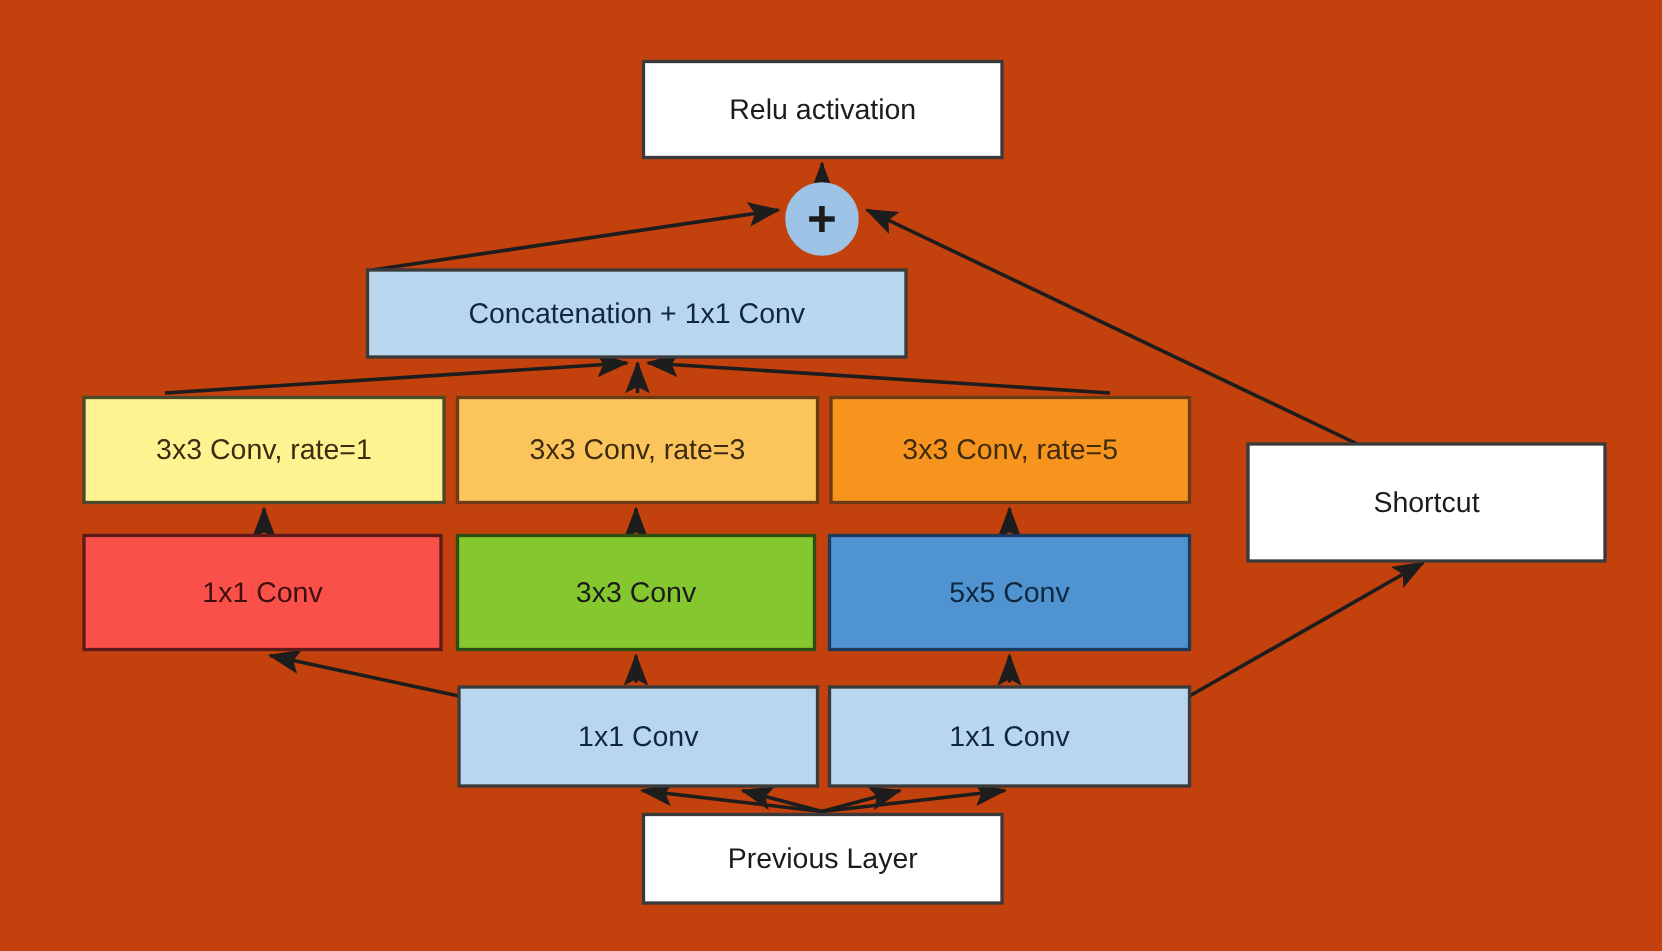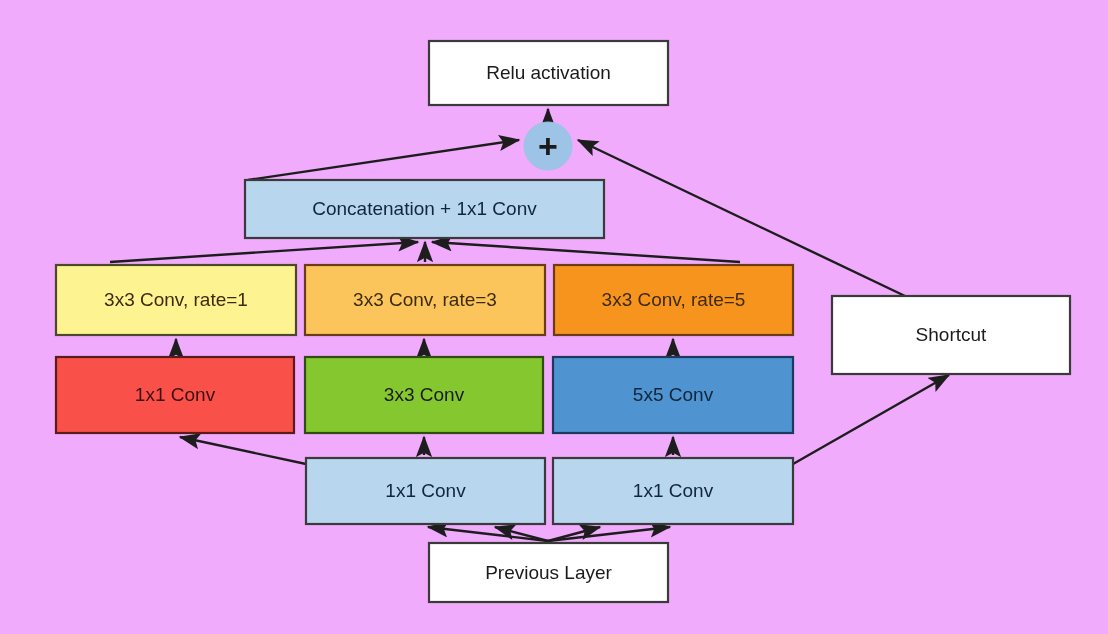--- a/index.html
+++ b/index.html
@@ -46,21 +46,21 @@
   }
   .edge {
     stroke: #1d1d1d;
     stroke-width: 2.4;
     fill: none;
   }
 </style>
 </head>
 <body>
 
-<div id="canvas" style="background: #f0abfc;">
+<div id="canvas" style="background: #c2410c;">
   <svg id="diagram-svg" viewBox="0 0 1108 634" xmlns="http://www.w3.org/2000/svg">
     <defs>
       <marker id="arrowhead" markerWidth="10" markerHeight="10" refX="8.4" refY="3.4" orient="auto" markerUnits="strokeWidth">
         <path d="M 0 0 L 9 3.4 L 0 6.8 L 1.8 3.4 Z" fill="#1d1d1d"></path>
       </marker>
     </defs>
     <g id="edges-layer">
         <path d="M 548 122 L 548 109" class="edge" stroke="#1d1d1d" marker-end="url(#arrowhead)"></path>
         <path d="M 248 180 L 519 140" class="edge" stroke="#1d1d1d" marker-end="url(#arrowhead)"></path>
         <path d="M 905 296 L 578 140" class="edge" stroke="#1d1d1d" marker-end="url(#arrowhead)"></path>

